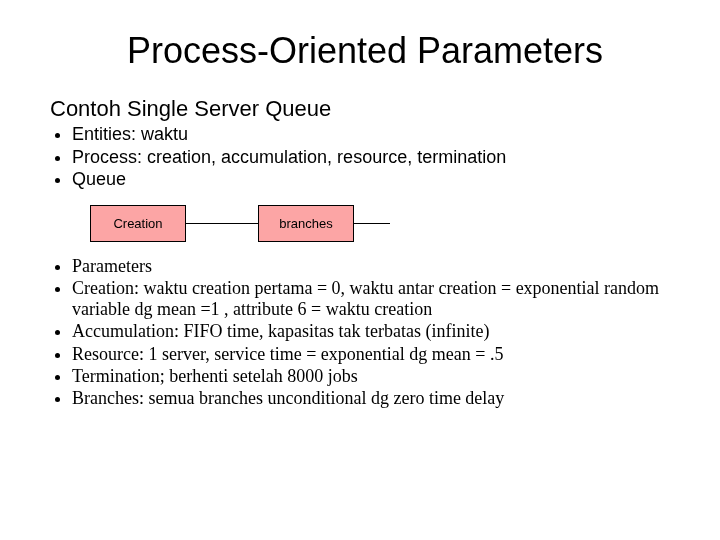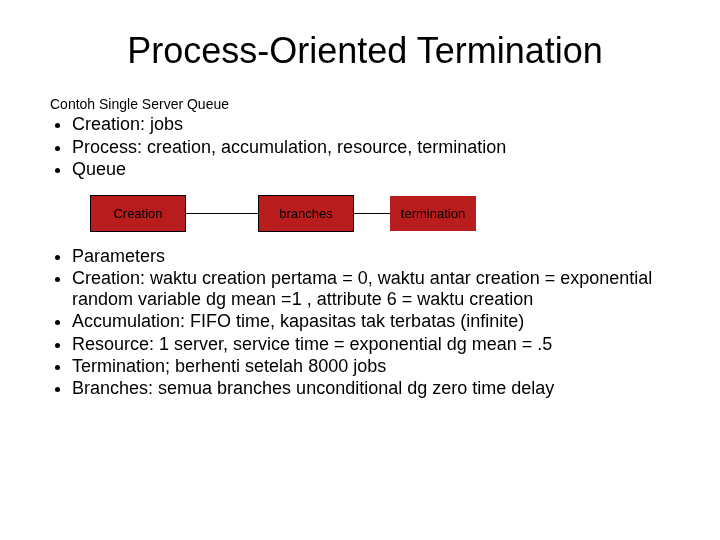--- a/index.html
+++ b/index.html
@@ -16,21 +16,21 @@
     padding: 20px 40px 20px 50px;
     box-sizing: border-box;
   }
   .title {
     font-size: 36px;
     text-align: center;
     margin: 10px 0 24px 0;
     font-weight: normal;
   }
   .subhead {
-    font-size: 14px;
+    font-size: 22px;
     margin: 0 0 2px 0;
   }
   ul.bullets {
     margin: 0 0 10px 0;
     padding-left: 22px;
     font-size: 18px;
   }
   ul.bullets li {
     margin: 1px 0;
     line-height: 1.2;
@@ -39,62 +39,62 @@
     display: flex;
     align-items: center;
     margin: 14px 0 14px 40px;
   }
   .box {
     border: 1px solid #000;
     padding: 10px 12px;
     font-size: 13px;
     text-align: center;
     min-width: 70px;
-    background: #b91c1c;
+    background: #fca5a5;
   }
   .box.nb {
     border: none;
     padding: 10px 8px;
   }
   .conn {
     width: 36px;
     height: 1px;
     background: #000;
   }
   ul.bullets2 {
     margin: 1px 0 0 0;
     padding-left: 22px;
     font-size: 18px;
+    font-family: Liberation Serif, serif;
   }
   ul.bullets2 li {
     margin: 1px 0;
     line-height: 1.18;
   }
 </style>
 </head>
 <body>
 
 <div class="slide">
-  <h1 class="title">Process-Oriented Termination</h1>
+  <h1 class="title">Process-Oriented Parameters</h1>
 
   <div class="subhead">Contoh Single Server Queue</div>
 
   <ul class="bullets">
-    <li>Creation: jobs</li>
+    <li>Entities: waktu</li>
     <li>Process: creation, accumulation, resource, termination</li>
     <li>Queue</li>
   </ul>
 
   <div class="diagram">
     <div class="box">Creation</div>
     <div class="conn"></div>
     <div class="conn"></div>
     <div class="box">branches</div>
     <div class="conn"></div>
-    <div class="box nb">termination</div>
   </div>
 
   <ul class="bullets2">
     <li>Parameters</li>
     <li>Creation: waktu creation pertama = 0, waktu antar creation = exponential random variable dg mean =1 , attribute 6 = waktu creation</li>
     <li>Accumulation: FIFO time, kapasitas tak terbatas (infinite)</li>
     <li>Resource: 1 server, service time = exponential dg mean = .5</li>
     <li>Termination; berhenti setelah 8000 jobs</li>
     <li>Branches: semua branches unconditional dg zero time delay</li>
   </ul>

